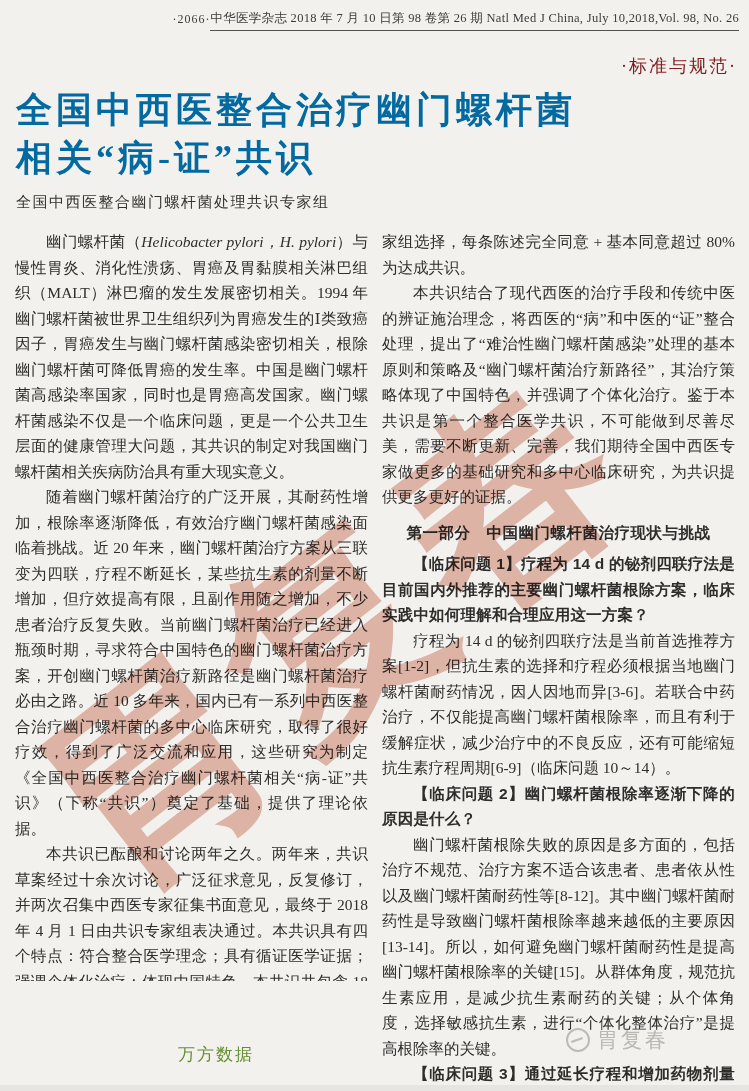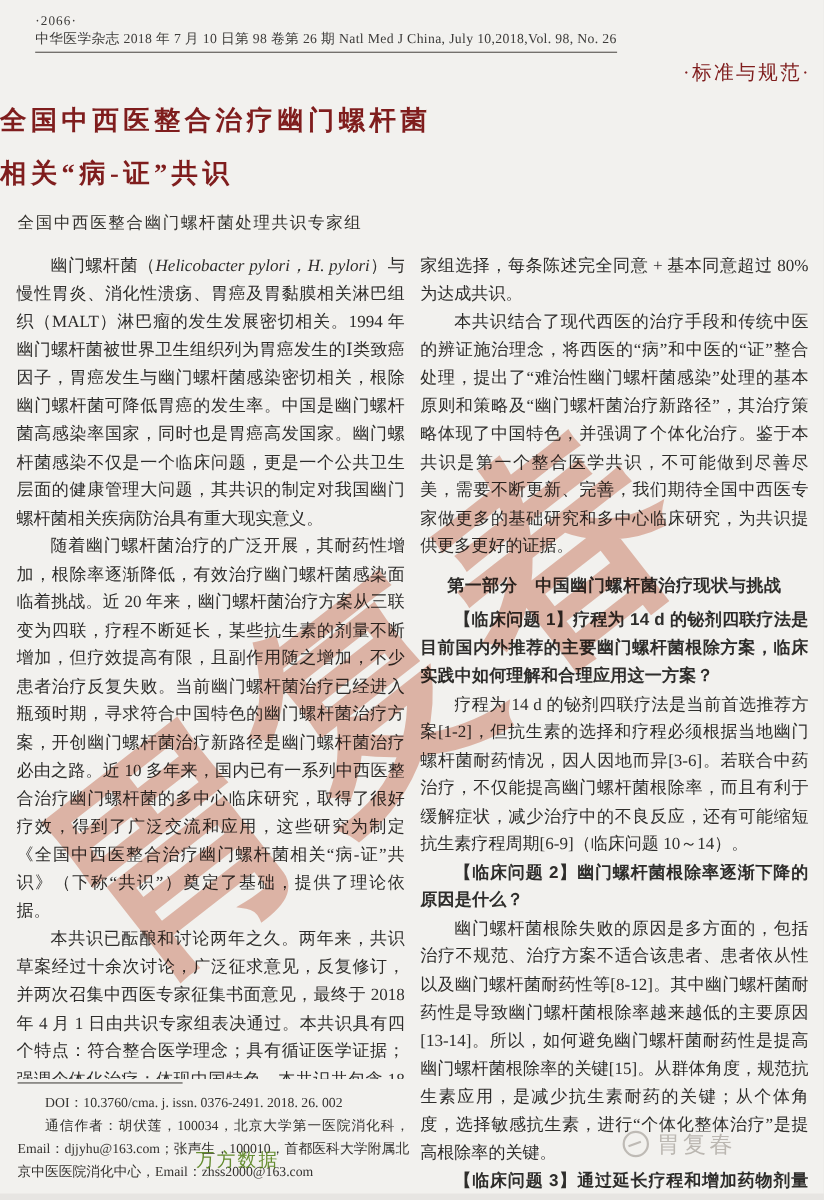--- a/index.html
+++ b/index.html
@@ -3,28 +3,28 @@
 <meta charset="utf-8">
 <style>
   html,body{margin:0;padding:0;background:#d8d6d3;}
   .page{
     position:relative;width:749px;height:1091px;overflow:hidden;
     background:#f2f1ee;
     color:#2e2d2b;
     font-family:"Liberation Serif","DejaVu Serif",serif;
   }
   
-  .header{position:absolute;top:10px;left:32px;right:10px;display:flex;
-    justify-content:flex-end;align-items:flex-start;font-size:12px;color:#3c3b39;flex-direction:column;}
+  .header{position:absolute;top:10px;left:20px;right:10px;display:flex;
+    justify-content:flex-end;align-items:flex-start;font-size:12px;color:#3c3b39;}
   .page-num{letter-spacing:1px;padding-top:2px;}
   .journal-line{border-bottom:1px solid#55524e;padding-bottom:3px;font-size:12.5px;letter-spacing:.3px;white-space:nowrap;}
   .section-label{position:absolute;top:54px;right:12px;font-size:18px;letter-spacing:2px;color:#7f1d1d;}
   
-  .title{position:absolute;top:86px;left:0;font-size:24px;font-weight:700;
-    letter-spacing:4px;line-height:48px;color:#7f1d1d;}
+  .title{position:absolute;top:86px;left:16px;font-size:36px;font-weight:700;
+    letter-spacing:4px;line-height:48px;color:#0369a1;}
   .byline{position:absolute;top:193px;left:16px;font-size:15px;letter-spacing:1.5px;color:#35332f;text-align:right;}
   
   .columns{position:absolute;top:229px;left:15px;width:720px;display:flex;gap:14px;}
   .col{width:353px;font-size:15.5px;line-height:25.5px;text-align:justify;overflow:hidden;}
   .col-left{height:752px;}
   .col-right{height:856px;}
   .col p{margin:0;text-indent:2em;}
   .col p.flush{text-indent:0;}
   .latin{font-style:italic;}
   .section-heading{margin:10px 0 6px;text-align:center;text-indent:0;
@@ -89,25 +89,20 @@
       <p class="question">【临床问题 1】疗程为 14 d 的铋剂四联疗法是目前国内外推荐的主要幽门螺杆菌根除方案，临床实践中如何理解和合理应用这一方案？</p>
       <p>疗程为 14 d 的铋剂四联疗法是当前首选推荐方案[1-2]，但抗生素的选择和疗程必须根据当地幽门螺杆菌耐药情况，因人因地而异[3-6]。若联合中药治疗，不仅能提高幽门螺杆菌根除率，而且有利于缓解症状，减少治疗中的不良反应，还有可能缩短抗生素疗程周期[6-9]（临床问题 10～14）。</p>
       <p class="question">【临床问题 2】幽门螺杆菌根除率逐渐下降的原因是什么？</p>
       <p>幽门螺杆菌根除失败的原因是多方面的，包括治疗不规范、治疗方案不适合该患者、患者依从性以及幽门螺杆菌耐药性等[8-12]。其中幽门螺杆菌耐药性是导致幽门螺杆菌根除率越来越低的主要原因[13-14]。所以，如何避免幽门螺杆菌耐药性是提高幽门螺杆菌根除率的关键[15]。从群体角度，规范抗生素应用，是减少抗生素耐药的关键；从个体角度，选择敏感抗生素，进行“个体化整体治疗”是提高根除率的关键。</p>
       <p class="question">【临床问题 3】通过延长疗程和增加药物剂量可以提高幽门螺杆菌根除率吗？</p>
 
     </div>
 
   </div>
 
-  <div class="footnote">
-    <div class="footnote-divider"></div>
-    <p>DOI：10.3760/cma. j. issn. 0376-2491. 2018. 26. 002</p>
-    <p>通信作者：胡伏莲，100034，北京大学第一医院消化科，Email：djjyhu@163.com；张声生，100010，首都医科大学附属北京中医医院消化中心，Email：zhss2000@163.com</p>
-  </div>
 
   <div class="stamp">胃复春</div>
 
   <div class="wanfang">万方数据</div>
 
   <div class="brand">
     <span class="brand-logo"></span>
     <span>胃复春</span>
   </div>
 

